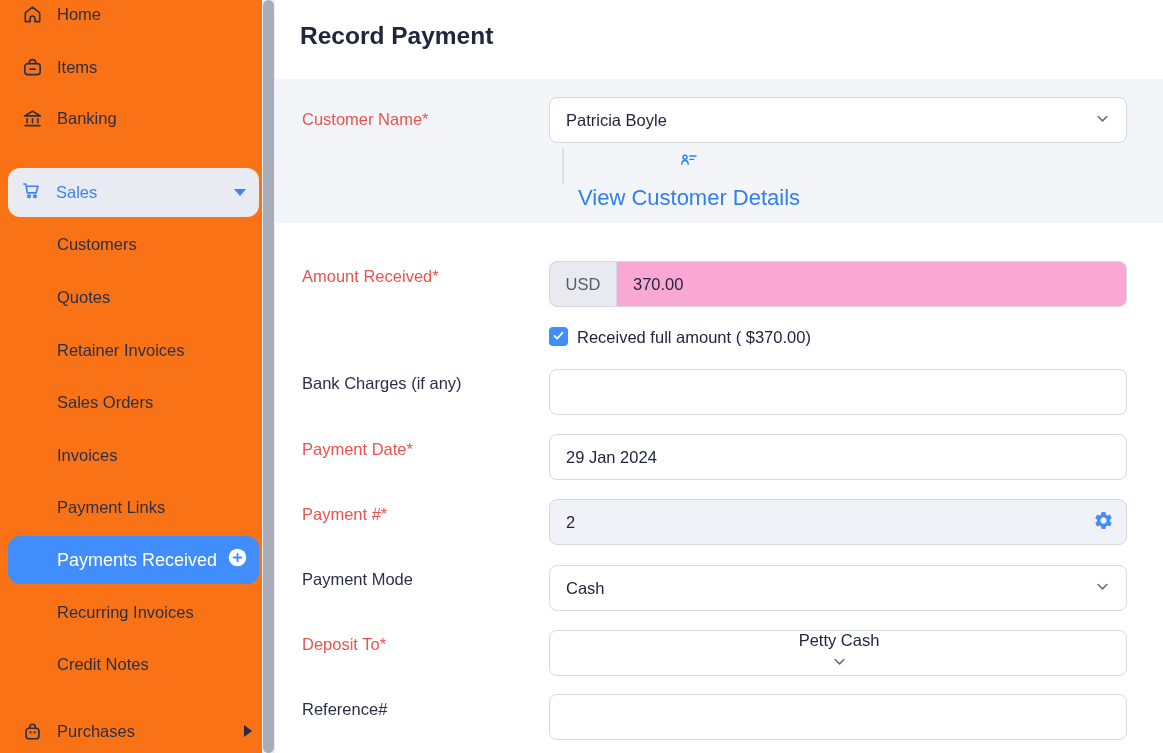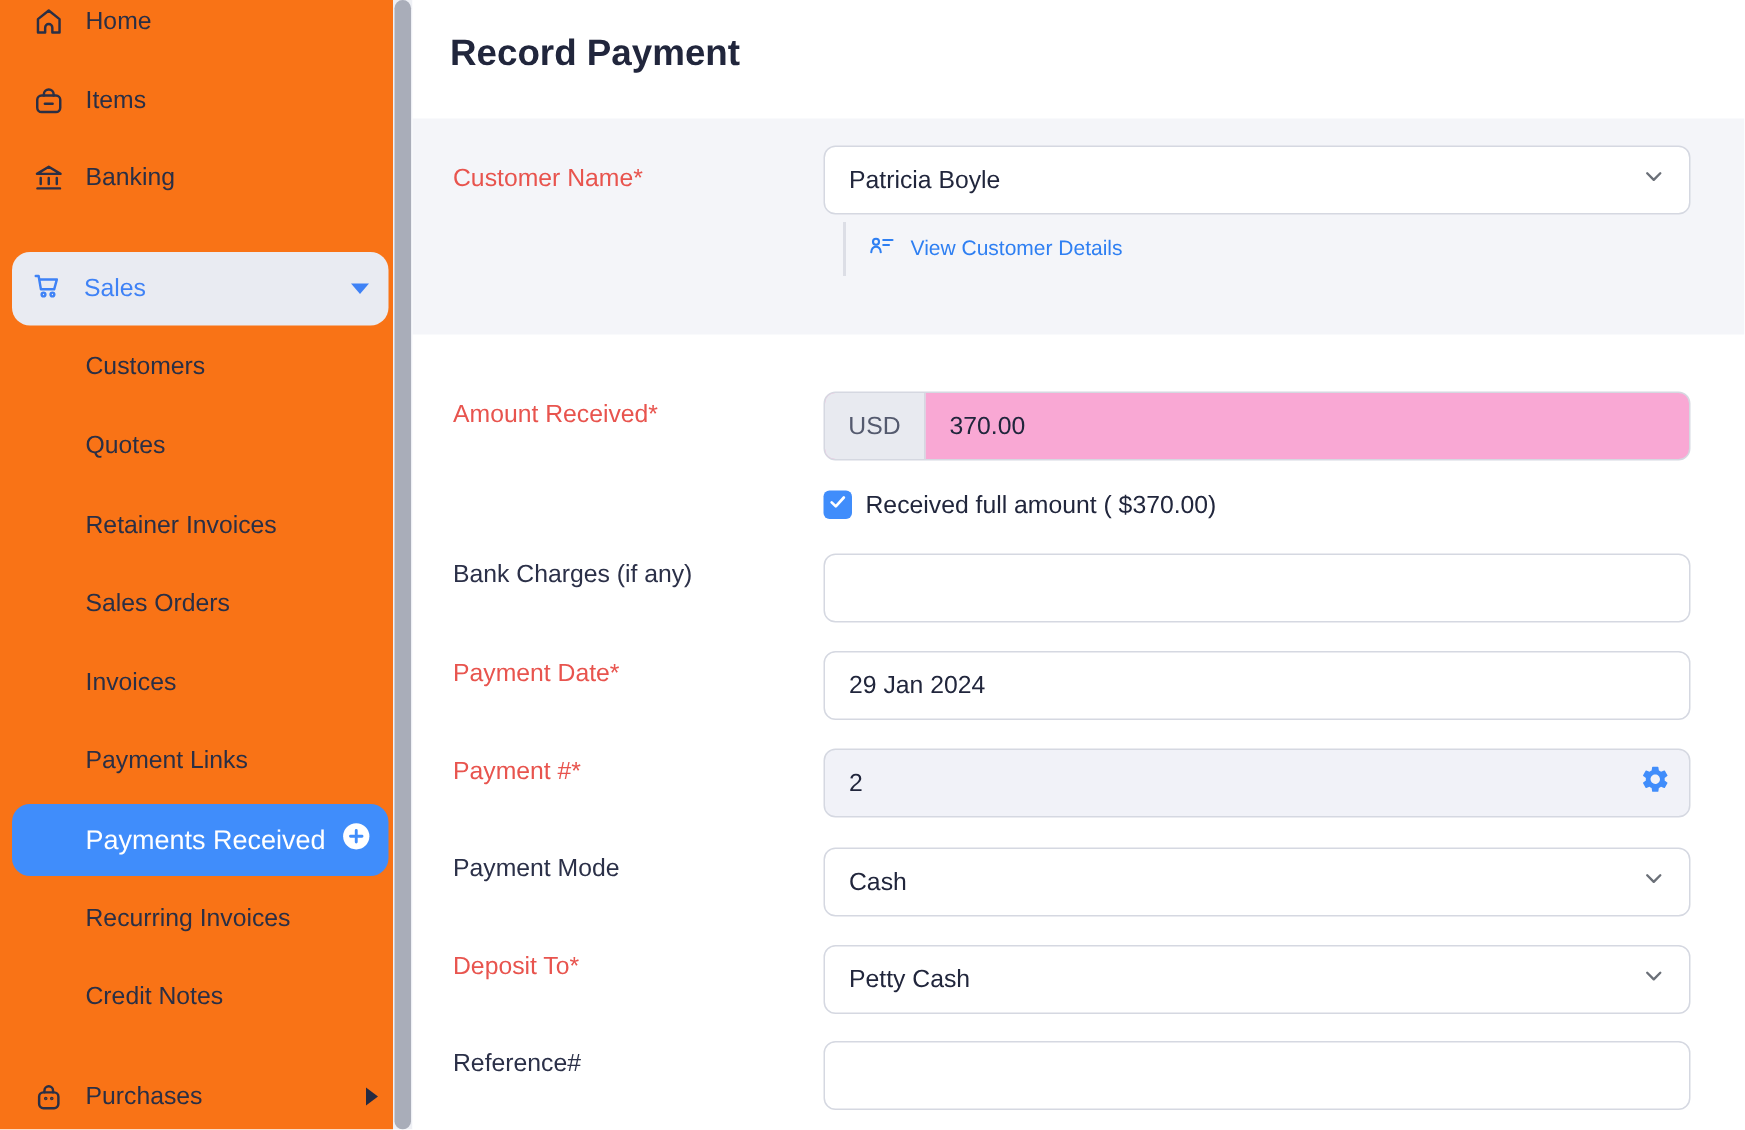--- a/index.html
+++ b/index.html
@@ -52,21 +52,21 @@
   .lt-customer { top:109px;text-align:right; } .lt-amount { top:266px; } .lt-bank { top:373px; }
   .lt-date { top:439px; } .lt-num { top:504px; } .lt-mode { top:569px; }
   .lt-deposit { top:634px; } .lt-ref { top:699px; }
 
   .field { position:absolute; left:274px; width:578px; height:46px;
            border:1px solid #d5d8e1; border-radius:8px; background:#ffffff;
            font-size:16.5px; color:#21263c; }
   .selectbox { display:flex; align-items:center; padding:0 14px 0 16px; cursor:pointer; }
   .selectbox .val { flex:1; }
   .f-customer { top:97px; } .f-bank { top:369px; } .f-date { top:434px; }
-  .f-mode { top:565px; } .f-deposit { top:630px; } .f-ref { top:694px; }
+  .f-mode { top:565px; } .f-deposit { top:630px;flex-direction:column; } .f-ref { top:694px; }
 
   input.txt { padding:0 16px; outline:none; }
   input.bare { border:none; background:transparent; outline:none; flex:1; height:100%;
                font-size:16.5px; color:#21263c; font-family:inherit; padding:0 16px 0 16px; }
 
   .amount-group { position:absolute; left:274px; top:261px; width:578px; height:46px;
                   border:1px solid #d5d8e1; border-radius:8px; background:#f9a8d4;
                   display:flex; overflow:hidden; }
   .usd-seg { width:67px; background:#e8eaf0; border-right:1px solid #d5d8e1;
              display:flex; align-items:center; justify-content:center;
@@ -78,22 +78,22 @@
 
   .cbx { position:absolute; left:274px; top:327px; width:19px; height:19px;
          background:#408dfb; border-radius:4px; display:flex; align-items:center;
          justify-content:center; cursor:pointer; }
   .cbx-lbl { position:absolute; left:302px; top:328px; font-size:16.5px; color:#21263c;
              cursor:pointer; }
 
   .cust-rule { position:absolute; left:287px; top:148px; width:2px; height:36px;
                background:#dcdee6; }
   .cust-link { position:absolute; left:303px; top:150px; height:30px; display:flex;
-               align-items:center; gap:9px; color:#2e7ff2; font-size:14px;
-               text-decoration:none; cursor:pointer; }
+               align-items:center; gap:9px; color:#2e7ff2; font-size:22px;
+               text-decoration:none; cursor:pointer;flex-direction:column; }
 </style>
 </head>
 <body>
 
 <div class="app">
 
   <aside class="sidebar">
 
     <div class="srow top-row r-home">
       <span class="icn">

